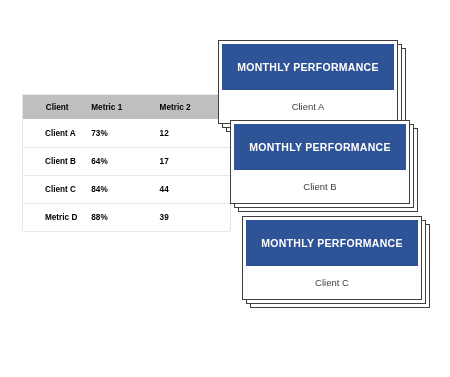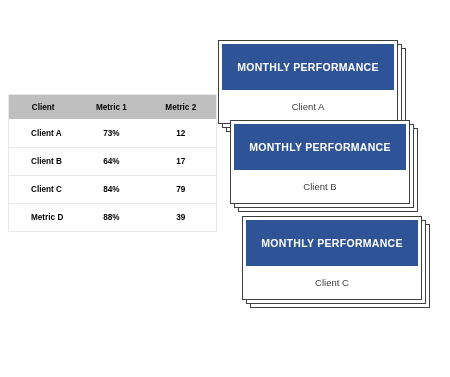--- a/index.html
+++ b/index.html
@@ -11,36 +11,36 @@
     width: 450px;
     height: 377px;
     position: relative;
     font-family: "Liberation Sans", sans-serif;
     overflow: hidden;
   }
 
   
   #data-table {
     position: absolute;
-    left: 9px;
+    left: 23px;
     top: 95px;
     width: 207px;
     border-collapse: collapse;
     background: #7f1d1d;
     box-shadow: 0 0 0 0.6px #d9d9d9;
   }
   #data-table th,
   #data-table td {
     border-bottom: 1px solid #ffffff;
     font-size: 8.2px;
     font-weight: bold;
     color: #000000;
     padding: 0;
     height: 27px;
-    text-align: center;
+    text-align: left;
     vertical-align: middle;
   }
   #data-table thead th {
     background: #bfbfbf;
     height: 24px;
   }
   #data-table tbody td {
     background: #ffffff;
     border-bottom: 1px solid #e8e8e8;
   }
@@ -130,21 +130,21 @@
       <td class="col-m2">12</td>
     </tr>
     <tr>
       <td class="col-client">Client B</td>
       <td class="col-m1">64%</td>
       <td class="col-m2">17</td>
     </tr>
     <tr>
       <td class="col-client">Client C</td>
       <td class="col-m1">84%</td>
-      <td class="col-m2">79</td>
+      <td class="col-m2">44</td>
     </tr>
     <tr>
       <td class="col-client">Metric D</td>
       <td class="col-m1">88%</td>
       <td class="col-m2">39</td>
     </tr>
   </tbody>
 </table>
 
 <div class="card-wrap" id="card-a">

